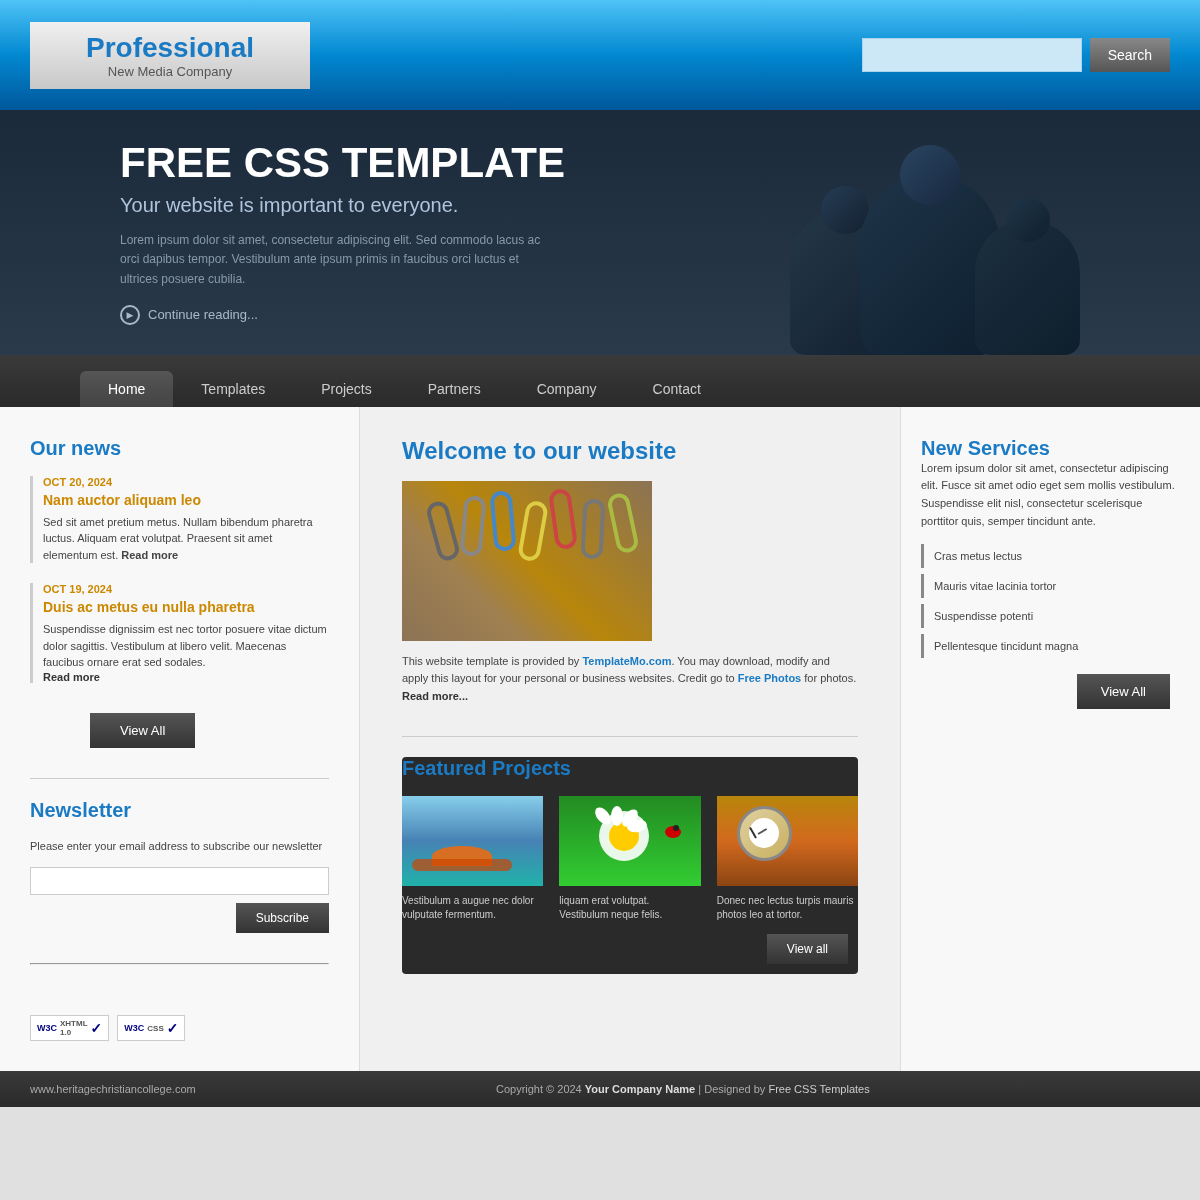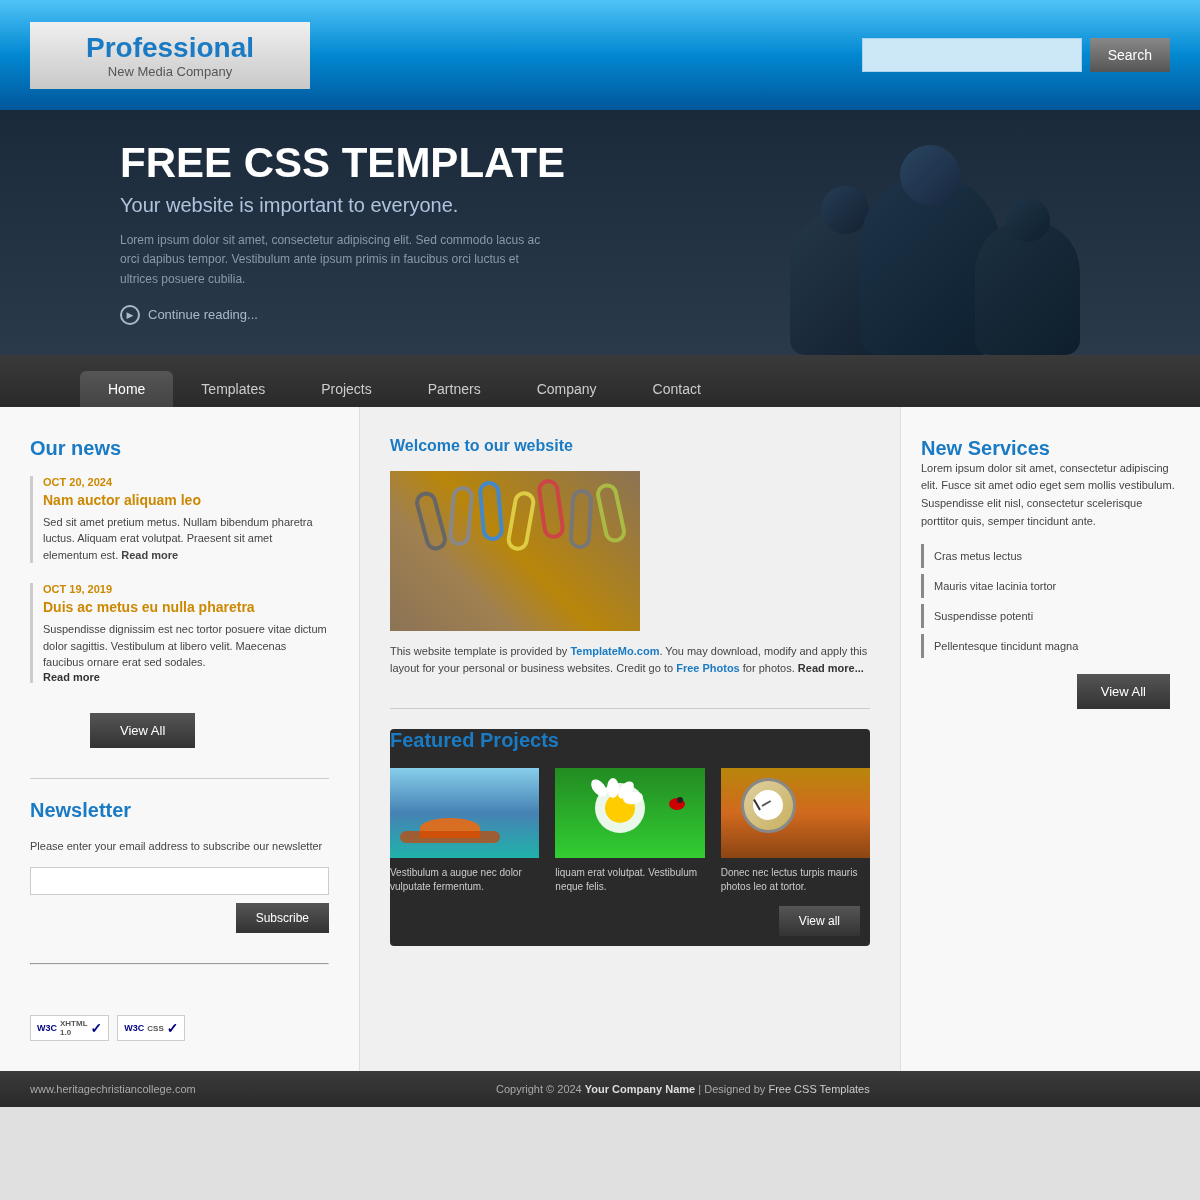--- a/index.html
+++ b/index.html
@@ -189,21 +189,21 @@
     }
     .nav-item.active {
       background: linear-gradient(to bottom, #555, #444);
       color: white;
     }
 
     
     #main {
       background: #f0f0f0;
       display: flex;
-      gap: 0;
+      gap: 12px;
       padding: 0;
     }
 
     
     #sidebar {
       width: 360px;
       min-width: 360px;
       padding: 30px 30px;
       border-right: 1px solid #ddd;
       background: #f8f8f8;
@@ -265,21 +265,21 @@
     .w3c-check-blue { color: #0044cc; font-size: 14px; }
 
     
     #content {
       flex: 1;
       padding: 30px 30px;
     }
     .content-section { margin-bottom: 30px; }
     .content-section h3 {
       color: #1a7bc4;
-      font-size: 16px;
+      font-size: 24px;
       font-weight: bold;
       margin-bottom: 16px;
     }
     
     .clip-img {
       width: 250px;
       height: 160px;
       background: 
         linear-gradient(45deg, #8B7355 0%, #A08050 30%, #B8860B 50%, #8B7355 100%);
       position: relative;
@@ -444,21 +444,21 @@
     <div class="sidebar-section">
       <h3>Our news</h3>
 
       <div class="news-item">
         <div class="news-date">OCT 20, 2024</div>
         <div class="news-title">Nam auctor aliquam leo</div>
         <div class="news-text">Sed sit amet pretium metus. Nullam bibendum pharetra luctus. Aliquam erat volutpat. Praesent sit amet elementum est. <strong style="cursor:pointer;">Read more</strong></div>
       </div>
 
       <div class="news-item">
-        <div class="news-date">OCT 19, 2019</div>
+        <div class="news-date">OCT 19, 2024</div>
         <div class="news-title">Duis ac metus eu nulla pharetra</div>
         <div class="news-text">
           <span>Suspendisse dignissim est nec tortor posuere vitae dictum dolor sagittis. Vestibulum at libero velit. Maecenas faucibus ornare erat sed sodales.</span>
         </div>
         <div class="read-more">Read more</div>
       </div>
 
       <button class="view-all-btn">View All</button>
     </div>
 

